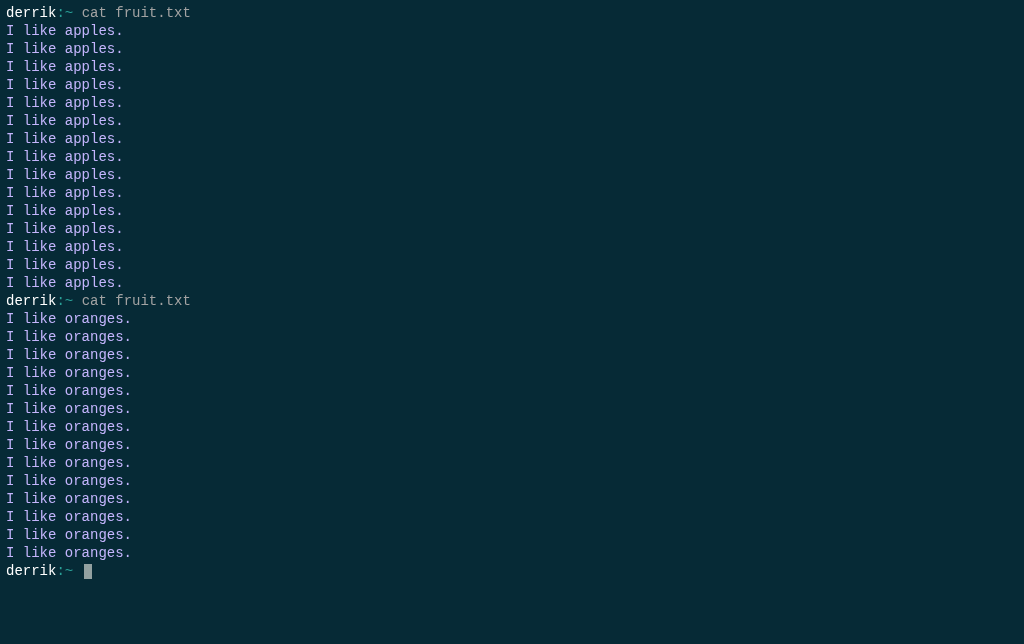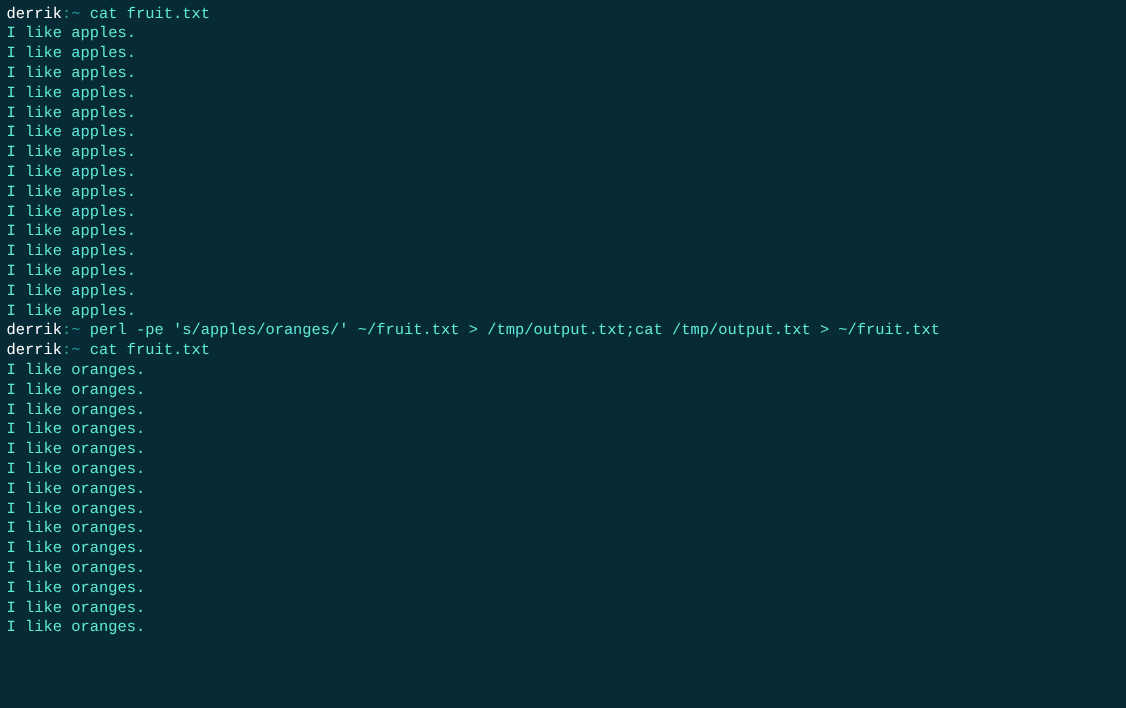--- a/index.html
+++ b/index.html
@@ -24,24 +24,24 @@
     .prompt-user {
       color: #ffffff;
     }
     .prompt-sep {
       color: #2aa198;
     }
     .prompt-path {
       color: #2aa198;
     }
     .command-text {
-      color: #5eead4;
+      color: #a3a3a3;
     }
     .output-text {
-      color: #5eead4;
+      color: #c4b5fd;
     }
     .cursor {
       display: inline-block;
       width: 8px;
       height: 15px;
       background-color: #93a1a1;
       vertical-align: text-bottom;
       margin-left: 2px;
     }
   </style>
@@ -58,29 +58,29 @@
     <div class="line output-text">I like apples.</div>
     <div class="line output-text">I like apples.</div>
     <div class="line output-text">I like apples.</div>
     <div class="line output-text">I like apples.</div>
     <div class="line output-text">I like apples.</div>
     <div class="line output-text">I like apples.</div>
     <div class="line output-text">I like apples.</div>
     <div class="line output-text">I like apples.</div>
     <div class="line output-text">I like apples.</div>
     <div class="line output-text">I like apples.</div>
-    <div class="line"><span><span class="prompt-user">derrik</span><span class="prompt-sep">:</span><span class="prompt-path">~</span><span class="prompt-path"> </span></span><span class="command-text">perl -pe 's/apples/oranges/' ~/fruit.txt &gt; /tmp/output.txt;cat /tmp/output.txt &gt; ~/fruit.txt</span></div>
     <div class="line"><span><span class="prompt-user">derrik</span><span class="prompt-sep">:</span><span class="prompt-path">~</span><span class="prompt-path"> </span></span><span class="command-text">cat fruit.txt</span></div>
     <div class="line output-text">I like oranges.</div>
     <div class="line output-text">I like oranges.</div>
     <div class="line output-text">I like oranges.</div>
     <div class="line output-text">I like oranges.</div>
     <div class="line output-text">I like oranges.</div>
     <div class="line output-text">I like oranges.</div>
     <div class="line output-text">I like oranges.</div>
     <div class="line output-text">I like oranges.</div>
     <div class="line output-text">I like oranges.</div>
     <div class="line output-text">I like oranges.</div>
     <div class="line output-text">I like oranges.</div>
     <div class="line output-text">I like oranges.</div>
     <div class="line output-text">I like oranges.</div>
     <div class="line output-text">I like oranges.</div>
+    <div class="line"><span><span class="prompt-user">derrik</span><span class="prompt-sep">:</span><span class="prompt-path">~</span><span class="prompt-path"> </span></span><span class="cursor"></span></div>
   </div>
 
 </body></html>

